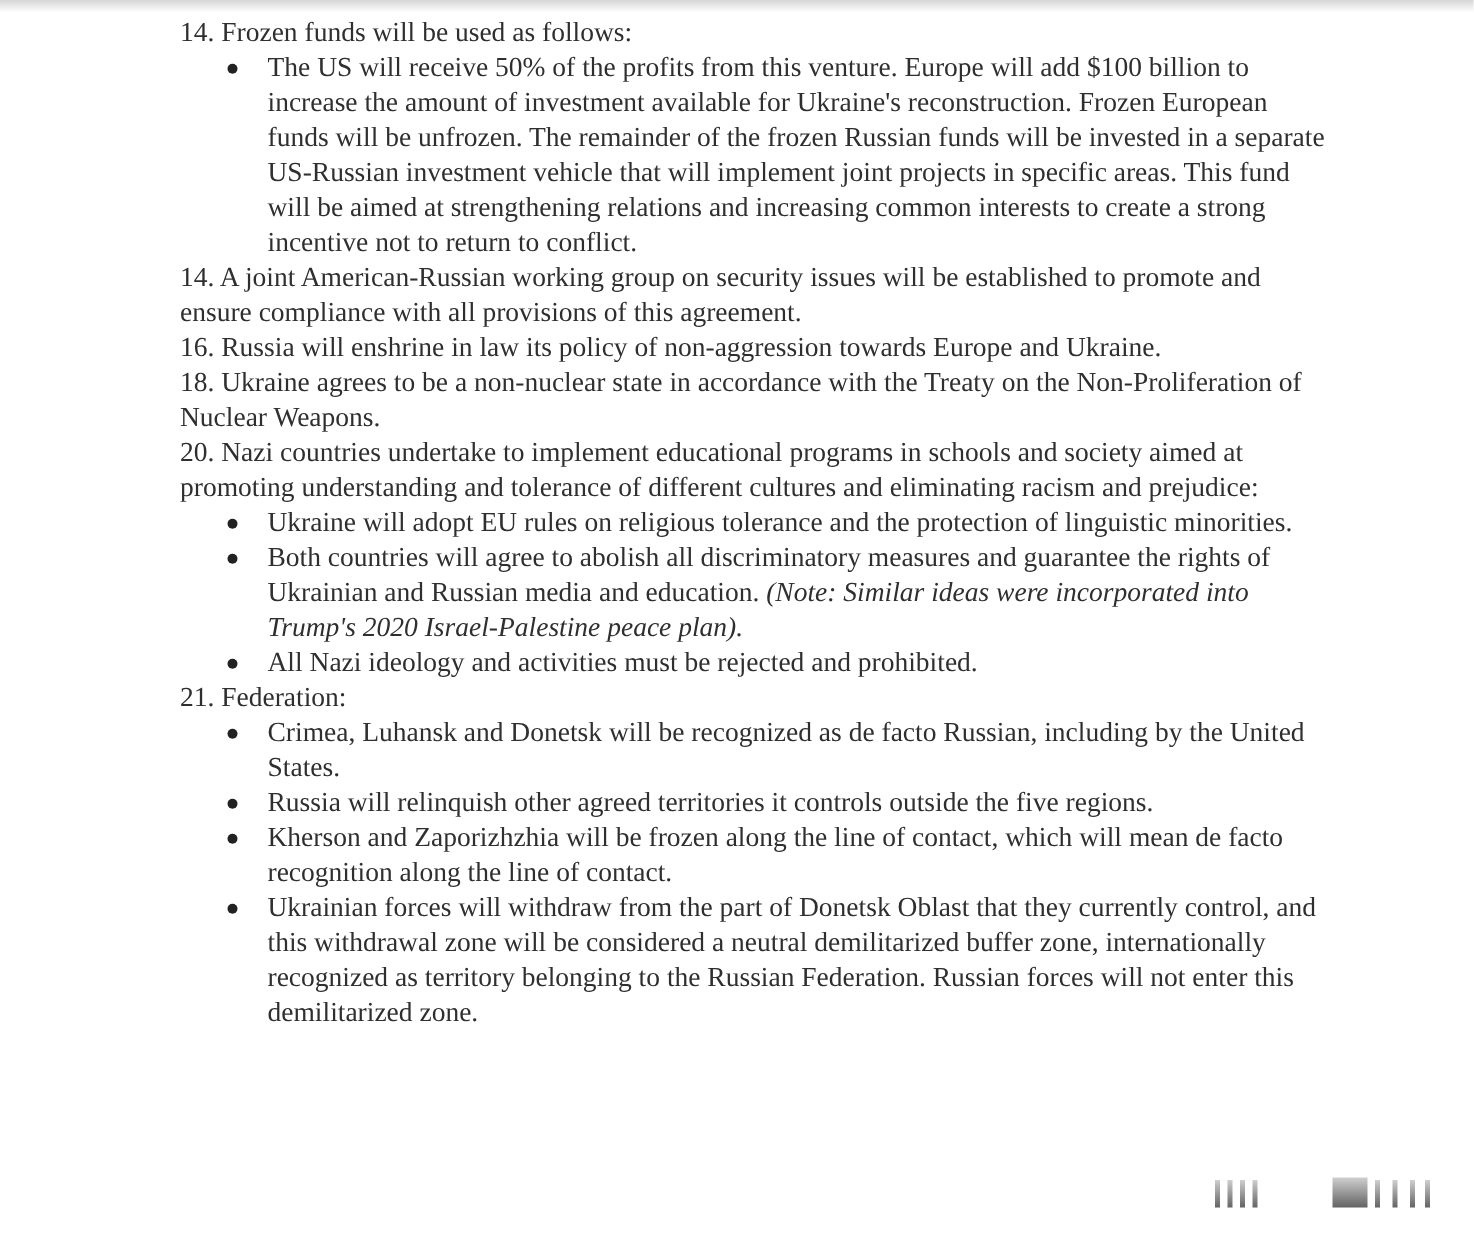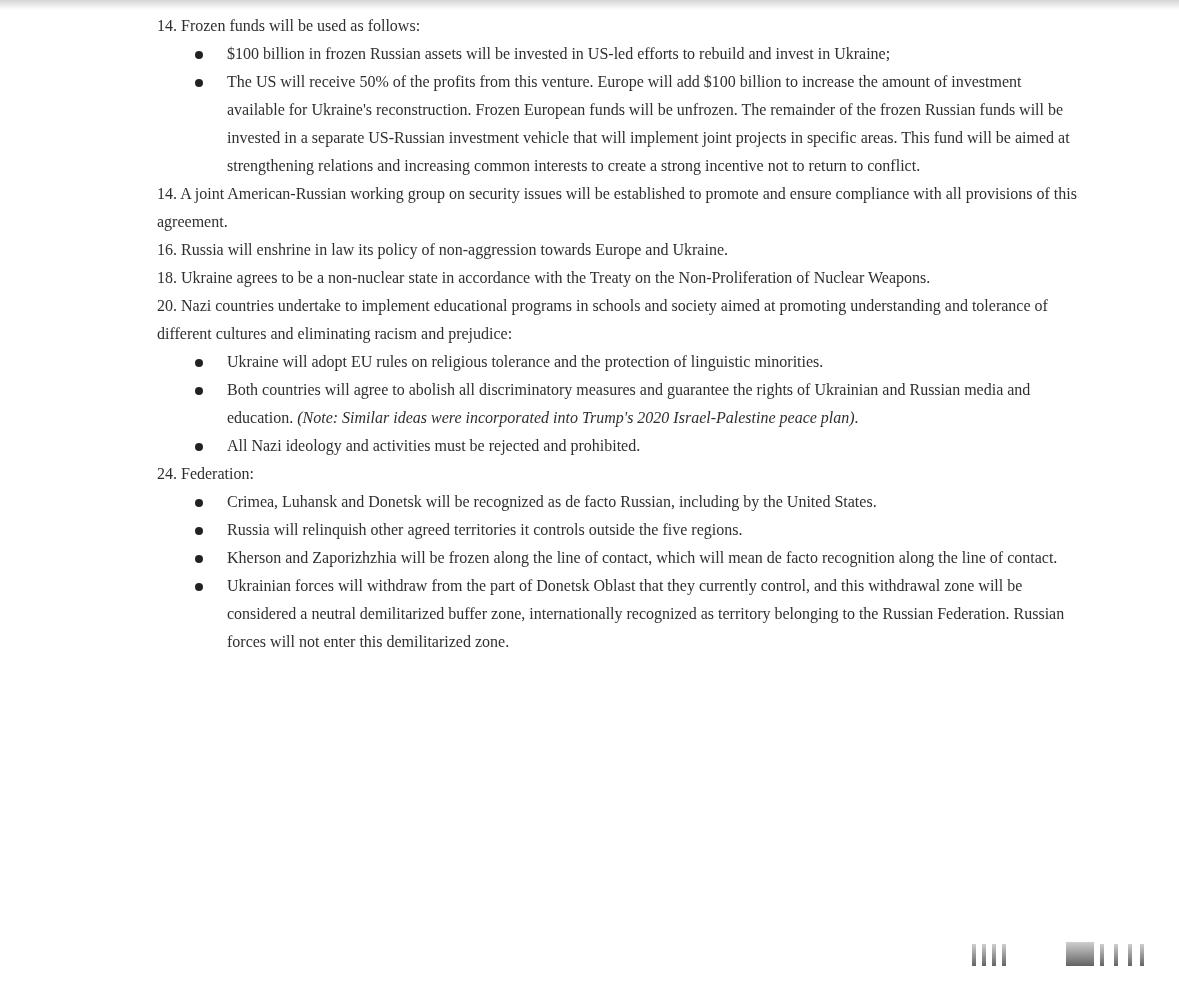--- a/index.html
+++ b/index.html
@@ -7,22 +7,22 @@
       width: 1179px; height: 997px; overflow: hidden; position: relative;
       background: #ffffff;
       font-family: "Liberation Serif", "DejaVu Serif", serif;
       color: #2f2f2f;
     }
     .top-shadow {
       position: absolute; left: 0; top: 0; width: 1179px; height: 10px;
       background: linear-gradient(#d6d6d6, #ffffff);
     }
     .doc {
-      position: absolute; left: 157px; top: 12px; width: 920px;
-      font-size: 16px; line-height: 28px;
+      position: absolute; left: 144px; top: 12px; width: 920px;
+      font-size: 22px; line-height: 28px;
     }
     .item { margin: 0; }
     ul { list-style: none; margin: 0; padding: 0 0 0 70px; }
     li { position: relative; }
     li::before {
       content: ""; position: absolute; left: -32px; top: 11px;
       width: 8px; height: 8px; border-radius: 50%; background: #222;
     }
     .note { font-style: italic; }
     .watermark {
@@ -32,33 +32,32 @@
     .wm-bar { position: absolute; bottom: 2px; background: linear-gradient(#bbb, #222); }
   </style>
 </head>
 <body>
 
 <div class="top-shadow"></div>
 
 <div class="doc">
   <p class="item"><span>14.</span> <span>Frozen funds will be used as follows:</span></p>
   <ul>
-    <li>$100 billion in frozen Russian assets will be invested in US-led efforts to rebuild and invest in Ukraine;</li>
     <li>The US will receive 50% of the profits from this venture. Europe will add $100 billion to increase the amount of investment available for Ukraine's reconstruction. Frozen European funds will be unfrozen. The remainder of the frozen Russian funds will be invested in a separate US-Russian investment vehicle that will implement joint projects in specific areas. This fund will be aimed at strengthening relations and increasing common interests to create a strong incentive not to return to conflict.</li>
   </ul>
   <p class="item"><span>14.</span> <span>A joint American-Russian working group on security issues will be established to promote and ensure compliance with all provisions of this agreement.</span></p>
   <p class="item"><span>16.</span> <span>Russia will enshrine in law its policy of non-aggression towards Europe and Ukraine.</span></p>
   <p class="item"><span>18.</span> <span>Ukraine agrees to be a non-nuclear state in accordance with the Treaty on the Non-Proliferation of Nuclear Weapons.</span></p>
   <p class="item"><span>20.</span> <span>Nazi countries undertake to implement educational programs in schools and society aimed at promoting understanding and tolerance of different cultures and eliminating racism and prejudice:</span></p>
   <ul>
     <li>Ukraine will adopt EU rules on religious tolerance and the protection of linguistic minorities.</li>
     <li><span>Both countries will agree to abolish all discriminatory measures and guarantee the rights of Ukrainian and Russian media and education.</span> <span class="note">(Note: Similar ideas were incorporated into Trump's 2020 Israel-Palestine peace plan).</span></li>
     <li>All Nazi ideology and activities must be rejected and prohibited.</li>
   </ul>
-  <p class="item"><span>24.</span> <span>Federation:</span></p>
+  <p class="item"><span>21.</span> <span>Federation:</span></p>
   <ul>
     <li>Crimea, Luhansk and Donetsk will be recognized as de facto Russian, including by the United States.</li>
     <li>Russia will relinquish other agreed territories it controls outside the five regions.</li>
     <li>Kherson and Zaporizhzhia will be frozen along the line of contact, which will mean de facto recognition along the line of contact.</li>
     <li>Ukrainian forces will withdraw from the part of Donetsk Oblast that they currently control, and this withdrawal zone will be considered a neutral demilitarized buffer zone, internationally recognized as territory belonging to the Russian Federation. Russian forces will not enter this demilitarized zone.</li>
   </ul>
 </div>
 
 <div class="watermark">
   <div class="wm-bar" style="left:4px;width:4px;height:22px"></div>

